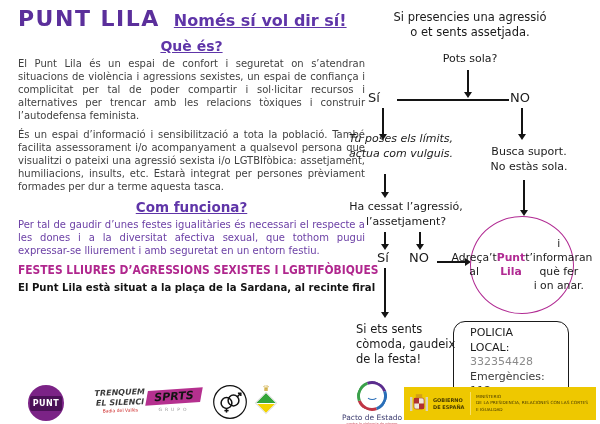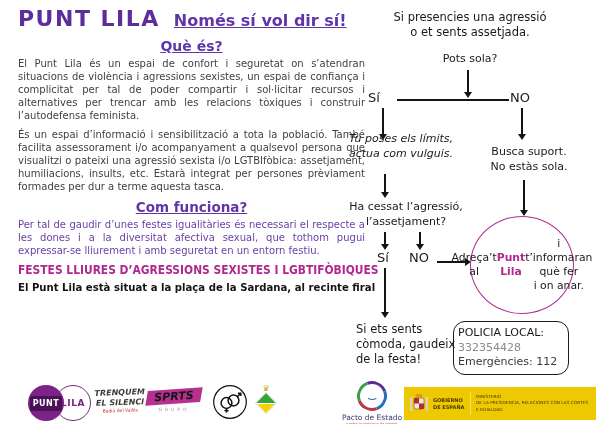--- a/index.html
+++ b/index.html
@@ -32,21 +32,21 @@
   .ah::after{content:"";position:absolute;top:-3px;right:-6px;width:0;height:0;
              border:4px solid transparent;border-left:6px solid #141414;border-right:none;}
   .hline{position:absolute;height:2px;background:#141414;}
   .fc-circle{position:absolute;left:130px;top:216px;width:104px;height:98px;border:1.5px solid #b12b93;
              border-radius:50%;display:flex;flex-direction:row;justify-content:center;align-items:center;
              font-size:10.8px;line-height:1.3;color:#1a1a1a;text-align:center;box-sizing:border-box;}
   .fc-circle .hl{color:#b12b93;font-weight:600;}
   .fc-circle .rest{white-space:pre-line;}
   .fc-enjoy{left:16px;top:322px;width:112px;text-align:left;font-size:11.5px;}
   .police{position:absolute;left:113px;top:321px;width:116px;border:1.6px solid #1a1a1a;border-radius:12px;
-          padding:4px 4px;box-sizing:border-box;font-size:11px;line-height:1.32;}
+          padding:4px 16px;box-sizing:border-box;font-size:11px;line-height:1.32;}
   .police .ph{color:#8a8a8a;}
   .police .em{color:#3a3a3a;}
   .police .ti{color:#1a1a1a;}
   
   .logo{position:absolute;}
   .lg-pl{left:28px;top:384px;width:64px;height:38px;}
   .pl-c1{position:absolute;left:0;top:1px;width:36px;height:36px;border-radius:50%;background:#7b2386;
          display:flex;align-items:center;justify-content:center;z-index:2;}
   .pl-punt{background:#4b1157;color:#fff;font-size:8px;font-weight:bold;padding:3px 3px;border-radius:2px;letter-spacing:.5px;}
   .pl-c2{position:absolute;left:27px;top:1px;width:34px;height:34px;border-radius:50%;background:#fff;
@@ -160,23 +160,20 @@
       <div class="ti">POLICIA LOCAL:</div>
       <div class="ph">332354428</div>
       <div class="em">Emergències: 112</div>
     </div>
   </div>
 
   <div class="logo lg-pl">
     <div class="pl-c1">
       <span class="pl-punt">PUNT</span>
     </div>
-    <div class="pl-c2">
-      <span class="pl-lila">LILA</span>
-    </div>
   </div>
 
   <div class="logo lg-tr">
     <div class="tr-l1">TRENQUEM</div>
     <div class="tr-l2">EL SILENCI</div>
     <div class="tr-sub">Badia del Vallès</div>
   </div>
 
   <div class="logo lg-sp">
     <div class="sp-band">

